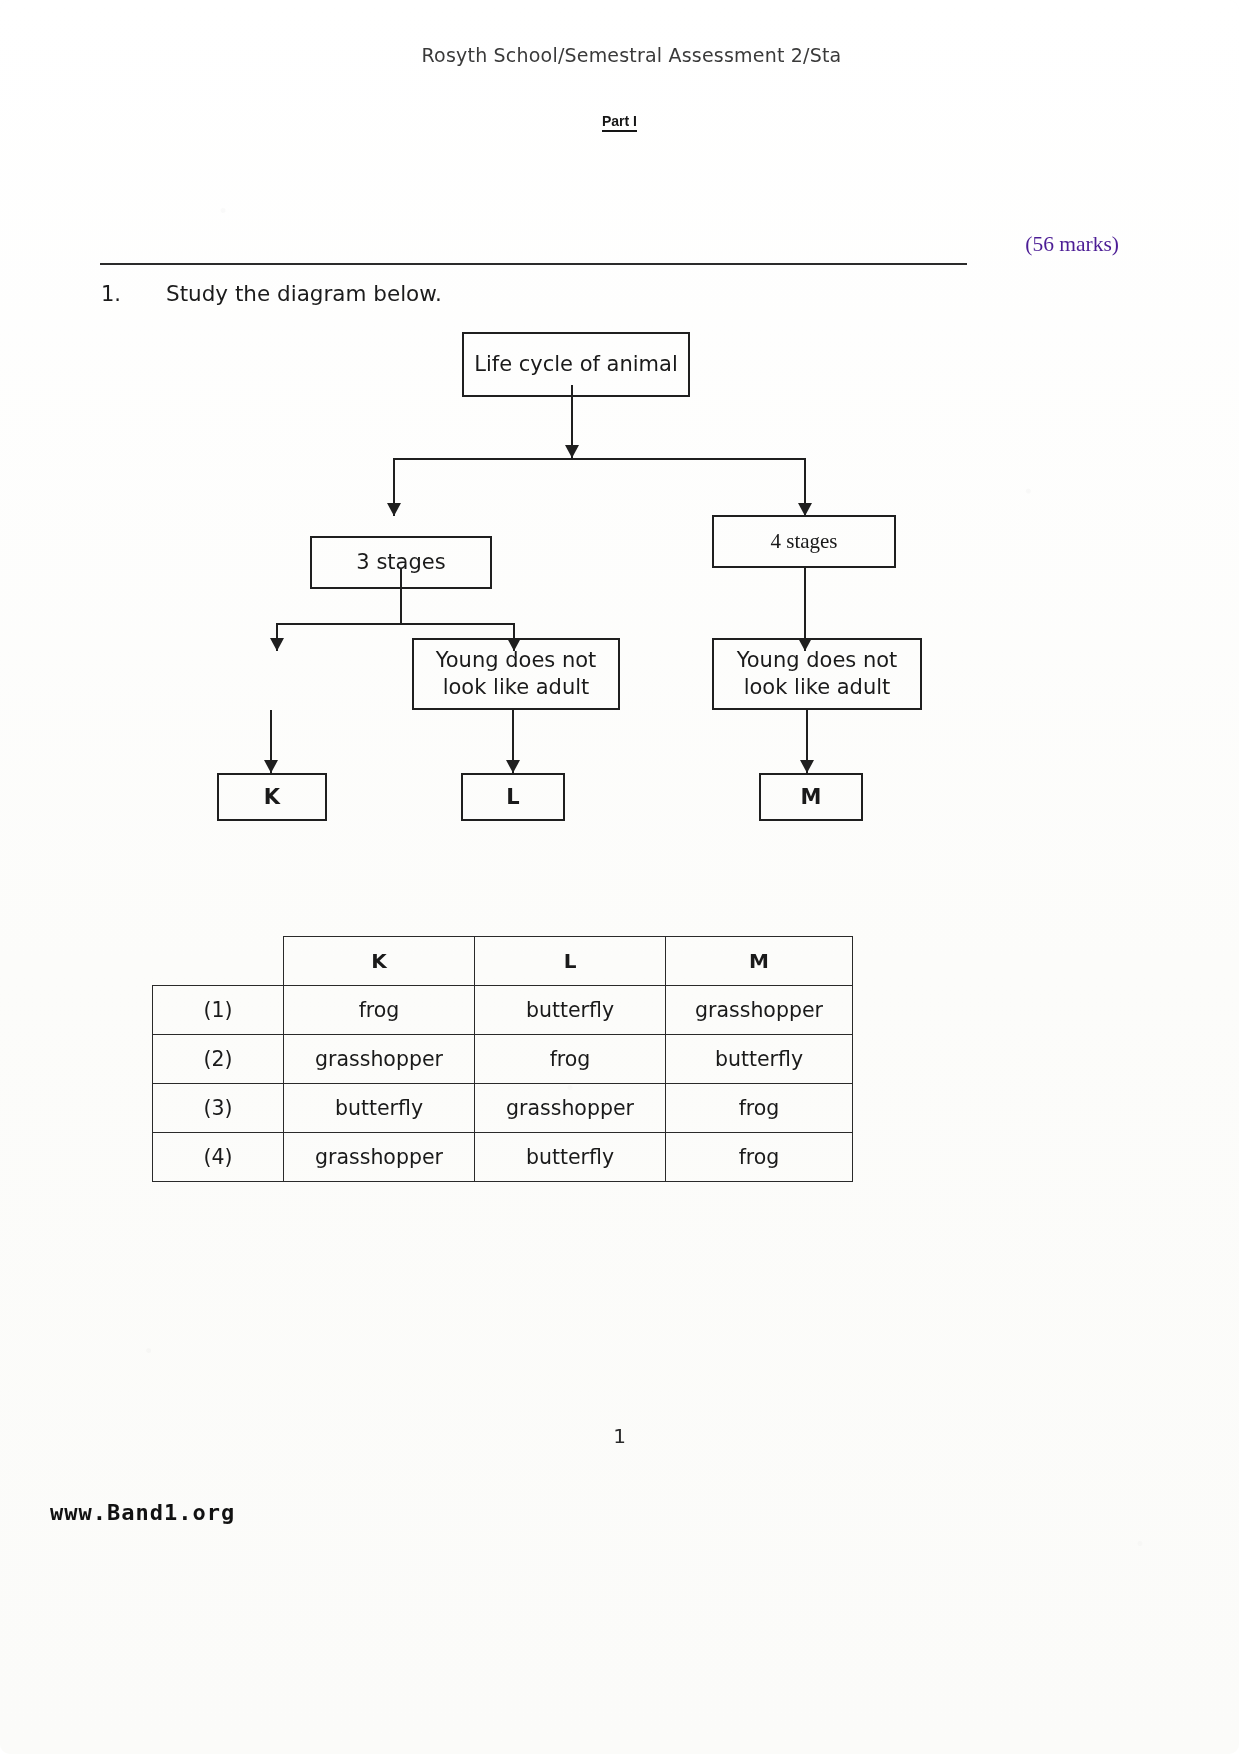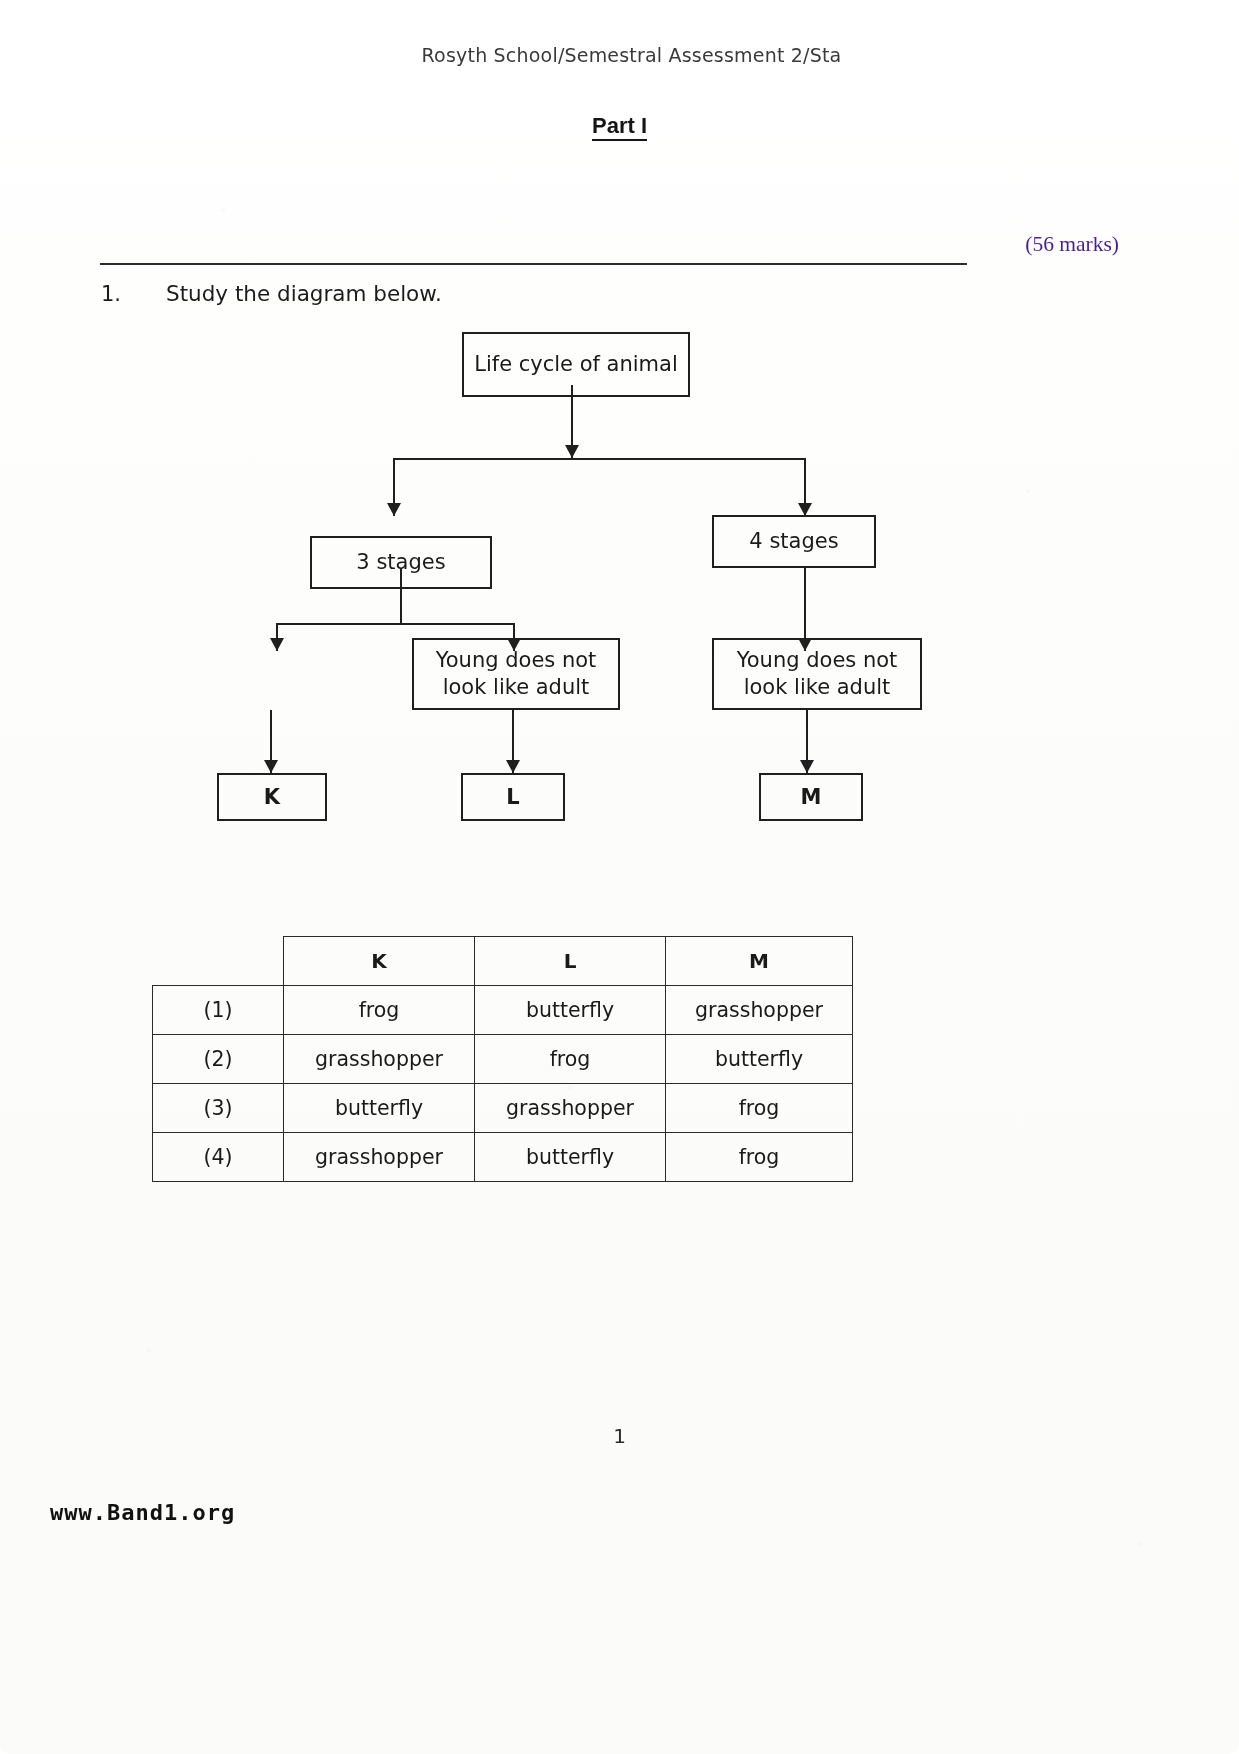--- a/index.html
+++ b/index.html
@@ -50,21 +50,21 @@
     white-space: nowrap;
     overflow: hidden;
   }
 
   .part-title {
     position: absolute;
     top: 113px;
     left: 0;
     right: 0;
     text-align: center;
-    font-size: 22px;
+    font-size: 14px;
     font-weight: bold;
     color: #151515;
   }
   .part-title span {
     border-bottom: 2px solid #151515;
     padding-bottom: 1px;
   }
 
   .instructions {
     position: absolute;
@@ -252,21 +252,21 @@
     <div class="fline v" style="left:393px; top:138px; height:58px;"></div>
     <div class="arrow" style="left:387px; top:183px;"></div>
 
     <div class="fline v" style="left:804px; top:138px; height:58px;"></div>
     <div class="arrow" style="left:798px; top:183px;"></div>
 
     <div class="fbox" style="left:310px; top:195px; width:182px; height:53px;margin-top:21px;">
       <span>3 stages</span>
     </div>
 
-    <div class="fbox" style="left:712px; top:195px; width:164px; height:53px;">
+    <div class="fbox" style="left:712px; top:195px; width:184px; height:53px;font-family:Liberation Serif, serif;">
       <span>4 stages</span>
     </div>
 
     <div class="fline v" style="left:400px; top:248px; height:55px;"></div>
 
     <div class="fline h" style="left:276px; top:303px; width:238px;"></div>
 
     <div class="fline v" style="left:276px; top:303px; height:28px;"></div>
     <div class="arrow" style="left:270px; top:318px;"></div>
 

